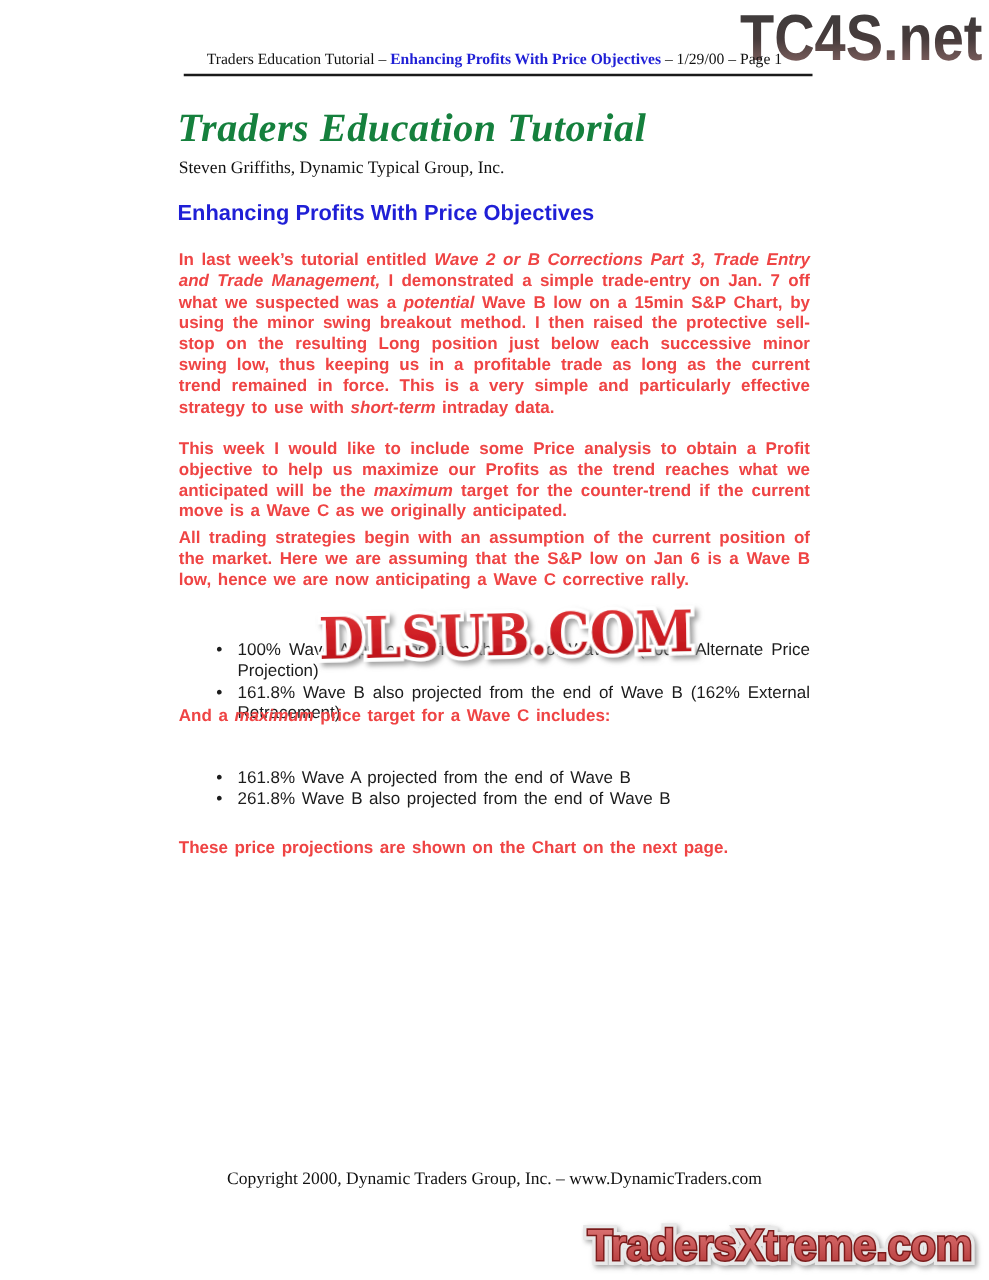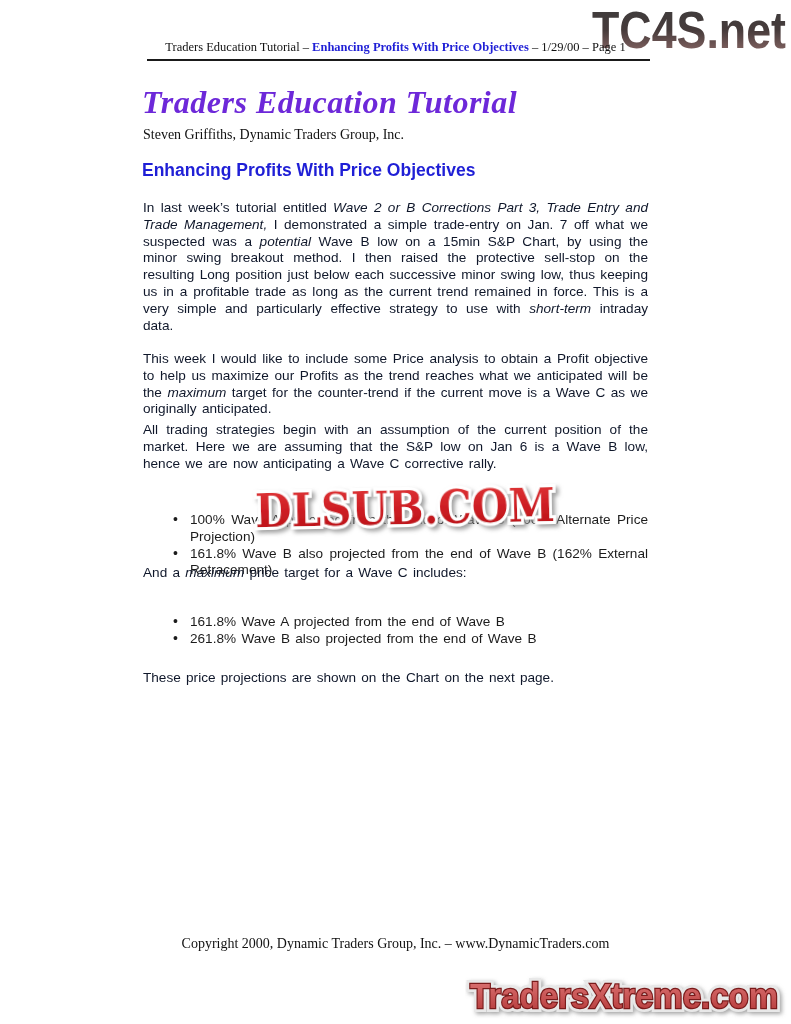--- a/index.html
+++ b/index.html
@@ -11,35 +11,35 @@
   .running-header{
     position:absolute;left:143px;top:40px;width:505px;text-align:center;
     font-family:Liberation Serif, serif;font-size:12.5px;color:#111;white-space:nowrap;
   }
   .running-header .hl{color:#1f1fd6;font-weight:bold;}
   .header-rule{position:absolute;left:147px;top:59px;width:503px;border-top:2px solid #1a1a1a;}
   
   .doc-title{
     position:absolute;left:142px;top:84px;margin:0;
     font-family:"Liberation Serif",serif;font-style:italic;font-weight:bold;
-    font-size:32px;color:#6d28d9;letter-spacing:.5px;white-space:nowrap;
+    font-size:32px;color:#15803d;letter-spacing:.5px;white-space:nowrap;
   }
   .byline{
     position:absolute;left:143px;top:127px;
     font-family:"Liberation Serif",serif;font-size:14px;color:#111;
   }
   .section-heading{
     position:absolute;left:142px;top:160px;margin:0;
     font-size:17.5px;font-weight:bold;color:#1f1fd6;white-space:nowrap;
   }
   
   .body{
     position:absolute;left:143px;width:505px;margin:0;
     font-size:13.6px;line-height:16.8px;word-spacing:1.5px;
-    text-align:justify;text-align-last:left;color:#0f172a;
+    text-align:justify;text-align-last:left;color:#ef4444;font-weight:bold;
   }
   .p1{top:200px;}
   .p2{top:351px;}
   .p3{top:422px;}
   .typical-intro{top:495px;}
   .max-intro{top:565px;}
   .closing{top:670px;text-align:left;}
   ul.doc-list{position:absolute;left:143px;width:505px;margin:0;padding:0;list-style:none;}
   .typical-list{top:512px;}
   .max-list{top:614px;}
@@ -77,21 +77,21 @@
     </defs>
     <text x="2" y="45" font-family="Liberation Sans, sans-serif" font-size="52" font-weight="bold" textLength="194" lengthAdjust="spacingAndGlyphs" fill="url(#tc4sGrad)">TC4S.net</text>
   </svg>
 
   <div class="running-header">
     <span>Traders Education Tutorial – </span><span class="hl">Enhancing Profits With Price Objectives</span><span> – 1/29/00 – Page 1</span>
   </div>
   <div class="header-rule"></div>
 
   <h1 class="doc-title">Traders Education Tutorial</h1>
-  <div class="byline">Steven Griffiths, Dynamic Traders Group, Inc.</div>
+  <div class="byline">Steven Griffiths, Dynamic Typical Group, Inc.</div>
   <h2 class="section-heading">Enhancing Profits With Price Objectives</h2>
 
   <p class="body p1"><span>In last week’s tutorial entitled </span><i>Wave 2 or B Corrections Part 3, Trade Entry and Trade Management,</i><span> I demonstrated a simple trade-entry on Jan. 7 off what we suspected was a </span><i>potential</i><span> Wave B low on a 15min S&amp;P Chart, by using the minor swing breakout method. I then raised the protective sell-stop on the resulting Long position just below each successive minor swing low, thus keeping us in a profitable trade as long as the current trend remained in force. This is a very simple and particularly effective strategy to use with </span><i>short-term</i><span> intraday data.</span></p>
   <p class="body p2"><span>This week I would like to include some Price analysis to obtain a Profit objective to help us maximize our Profits as the trend reaches what we anticipated will be the </span><i>maximum</i><span> target for the counter-trend if the current move is a Wave C as we originally anticipated.</span></p>
   <p class="body p3"><span>All trading strategies begin with an assumption of the current position of the market. Here we are assuming that the S&amp;P low on Jan 6 is a Wave B low, hence we are now anticipating a Wave C corrective rally.</span></p>
 
   <ul class="doc-list typical-list">
     <li><span class="bullet">•</span><span>100% Wave A projected from the end of Wave B (100% Alternate Price Projection)</span></li>
     <li><span class="bullet">•</span><span>161.8% Wave B also projected from the end of Wave B (162% External Retracement)</span></li>
   </ul>

